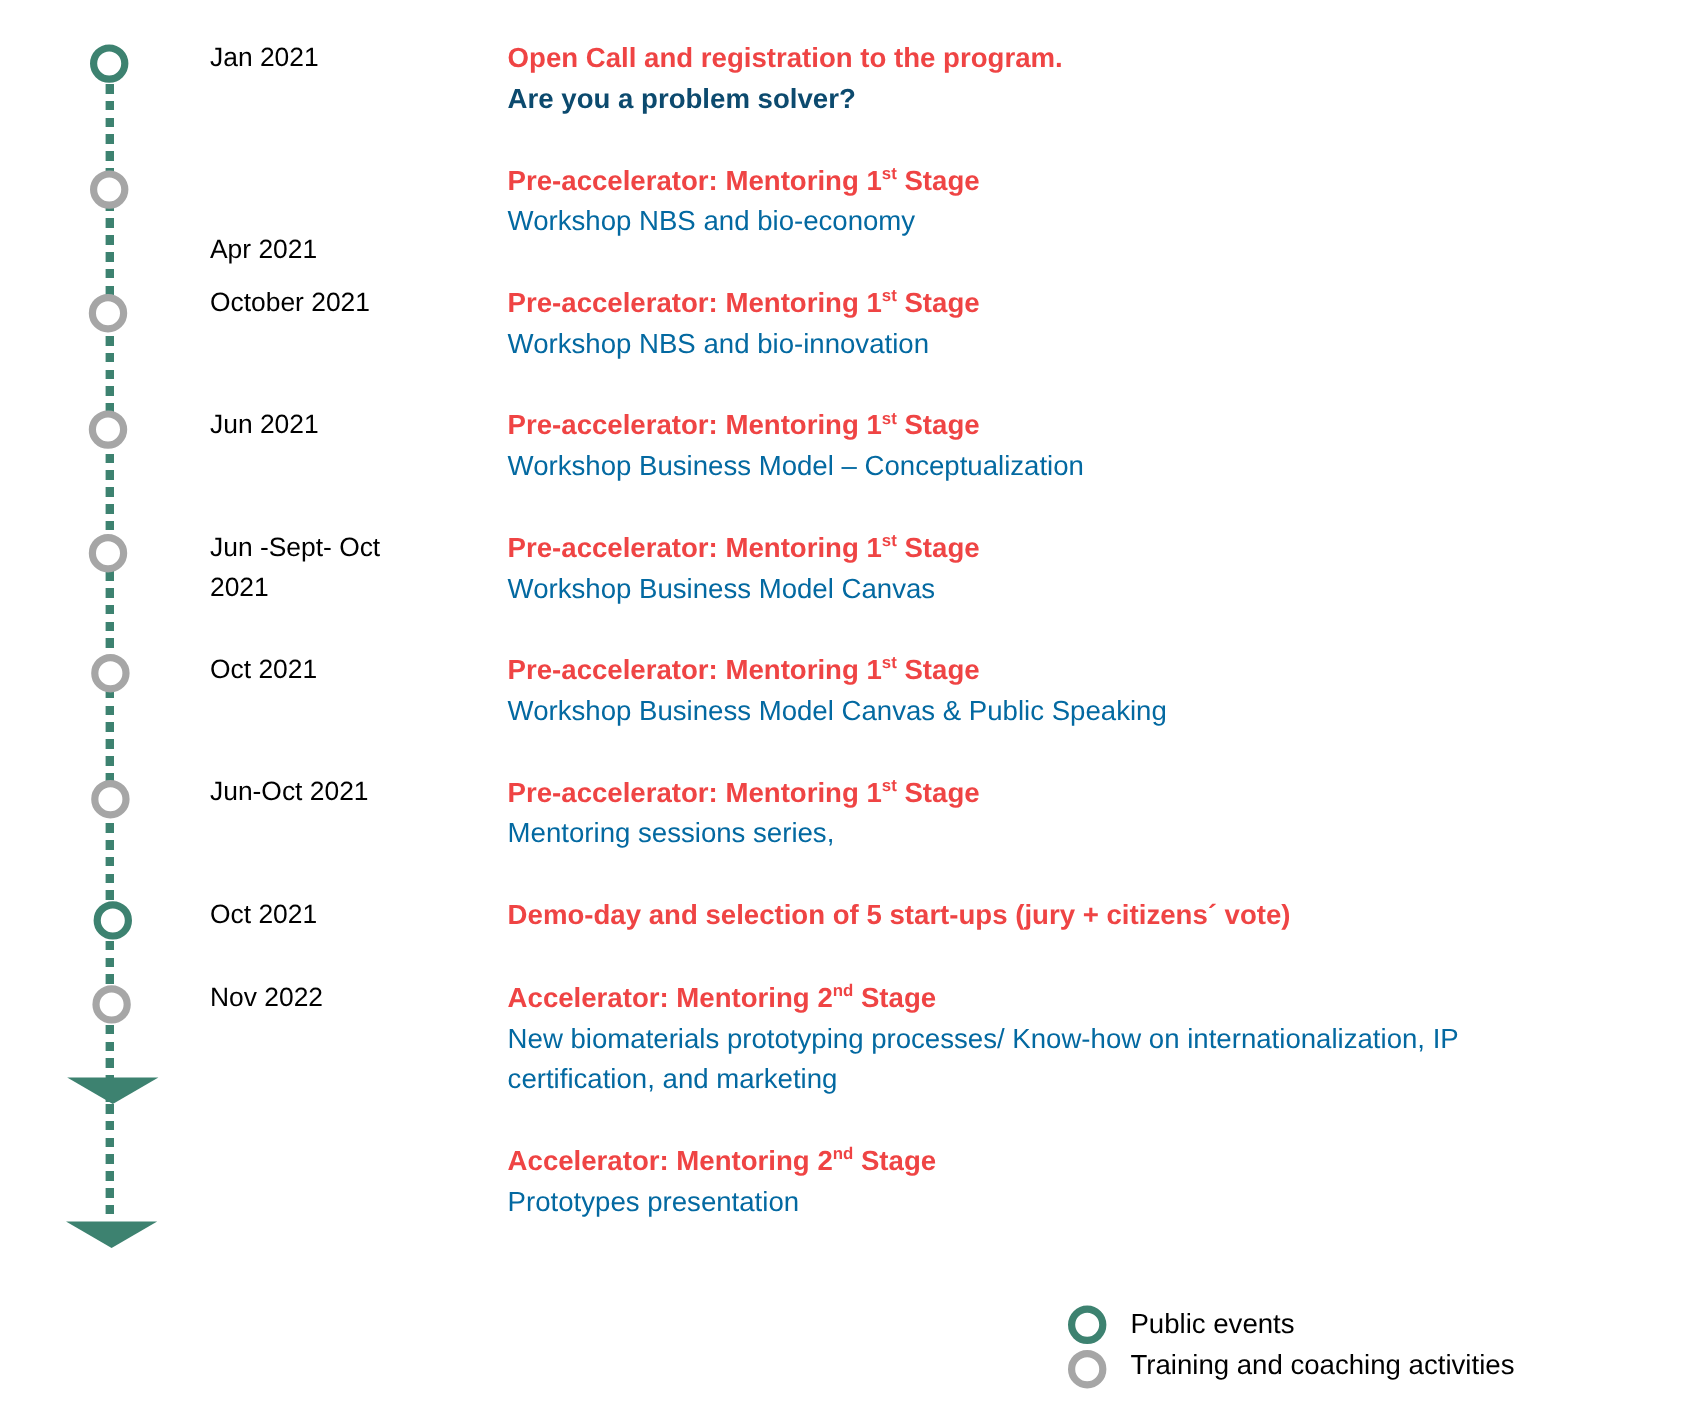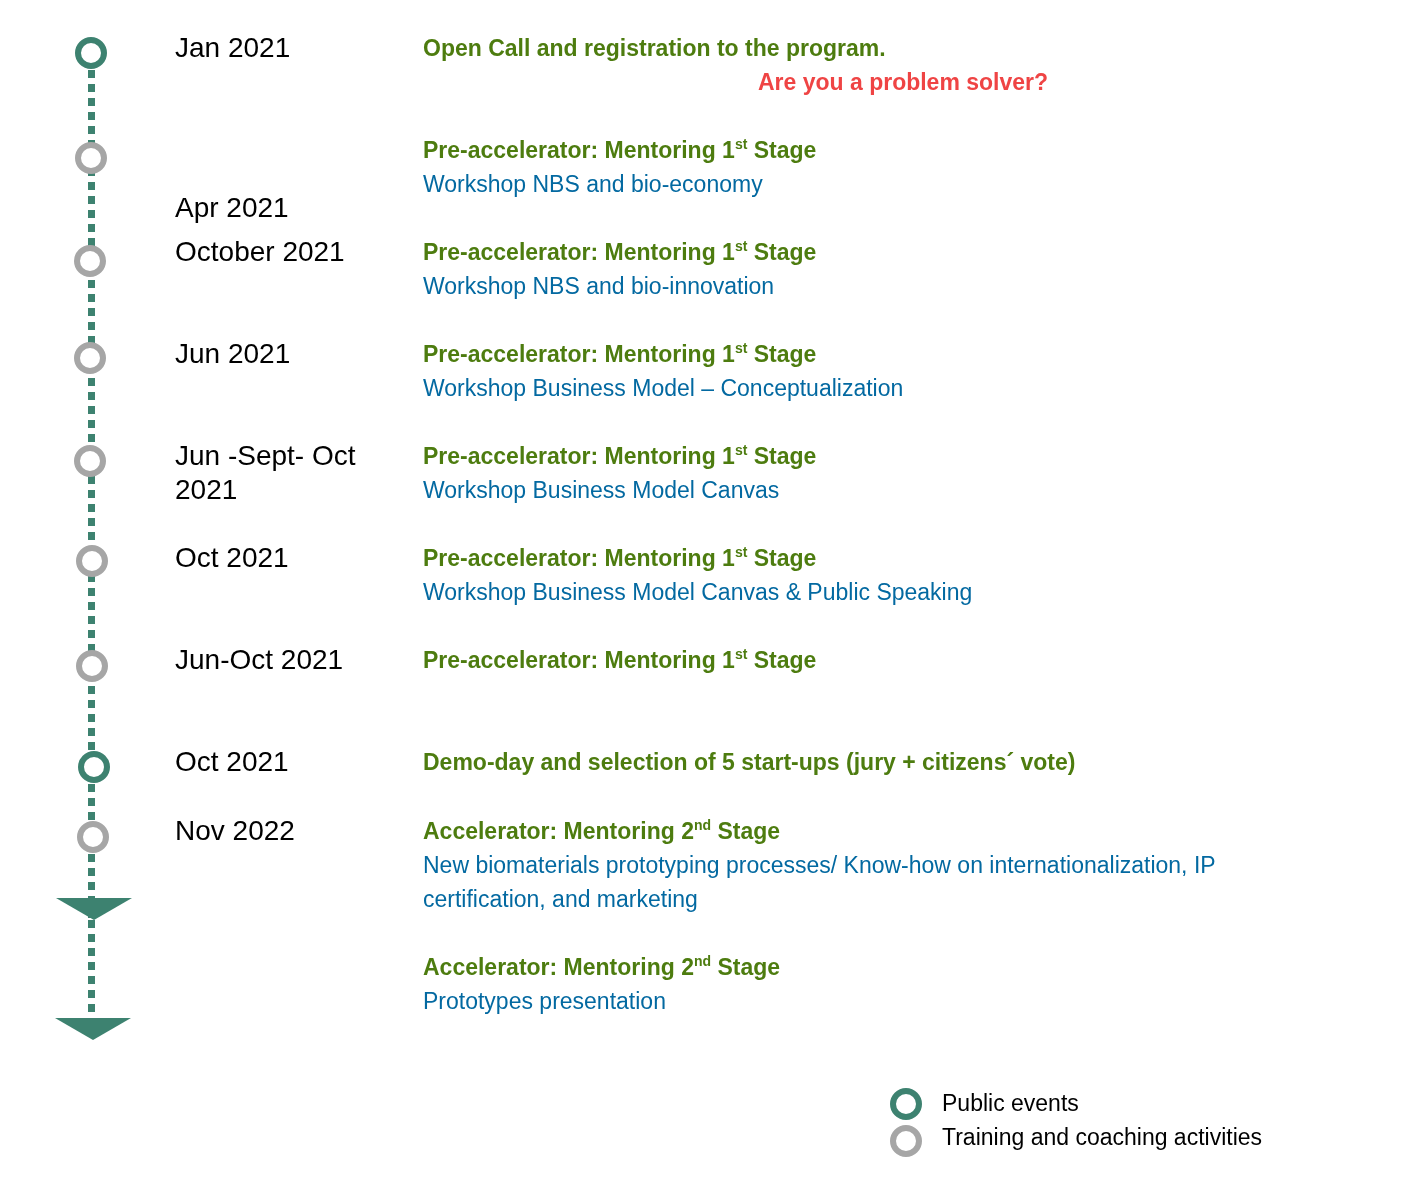--- a/index.html
+++ b/index.html
@@ -7,24 +7,24 @@
          font-family:"Liberation Sans", sans-serif; color:#000; }
   .line { position:absolute; left:88px; width:7px;
           background: repeating-linear-gradient(to bottom, #3d8270 0 8px, transparent 8px 14px); }
   .node { position:absolute; width:28px; height:28px; border-radius:50%;
           box-sizing:border-box; background:#fff; }
   .node.public { border:6px solid #3d8270; width:32px; height:32px; }
   .node.training { border:6px solid #a6a6a6; width:32px; height:32px; }
   .arrow { position:absolute; width:0; height:0;
            border-left:38px solid transparent; border-right:38px solid transparent;
            border-top:22px solid #3d8270; }
-  .date { position:absolute; left:175px; font-size:28px; line-height:34px; width:200px; }
+  .date { position:absolute; left:175px; font-size:22px; line-height:34px; width:200px; }
   .event { position:absolute; left:423px; font-size:23px; line-height:34px; width:960px; }
-  .title { color:#4d7c0f; font-weight:bold; }
-  .title.dark { color:#ef4444;text-align:center; }
+  .title { color:#ef4444; font-weight:bold; }
+  .title.dark { color:#0c4a6e; }
   .sub { color:#0369a1; }
   sup { font-size:14px; line-height:0; vertical-align: 9px; }
   .legend { position:absolute; left:890px; font-size:23px; }
   .legend-row { position:absolute; left:0; white-space:nowrap; }
   .legend-row .node { position:absolute; left:0; top:0; }
   .legend-row span.lbl { position:absolute; left:52px; top:0; line-height:34px; }
 </style>
 </head>
 <body>
 
@@ -79,20 +79,21 @@
   <div class="sub">Workshop Business Model Canvas</div>
 </div>
 
 <div class="event" style="top:541px;">
   <div class="title"><span>Pre-accelerator:  Mentoring 1</span><sup>st</sup><span> Stage</span></div>
   <div class="sub">Workshop Business Model Canvas &amp; Public Speaking</div>
 </div>
 
 <div class="event" style="top:643px;">
   <div class="title"><span>Pre-accelerator:  Mentoring 1</span><sup>st</sup><span> Stage</span></div>
+  <div class="sub">Mentoring sessions series,</div>
 </div>
 
 <div class="event" style="top:745px;">
   <div class="title">Demo-day and selection of 5 start-ups (jury + citizens´ vote)</div>
 </div>
 
 <div class="event" style="top:814px; width:910px;">
   <div class="title"><span>Accelerator:  Mentoring 2</span><sup>nd</sup><span> Stage</span></div>
   <div class="sub">New biomaterials prototyping processes/ Know-how on internationalization, IP certification, and marketing</div>
 </div>

